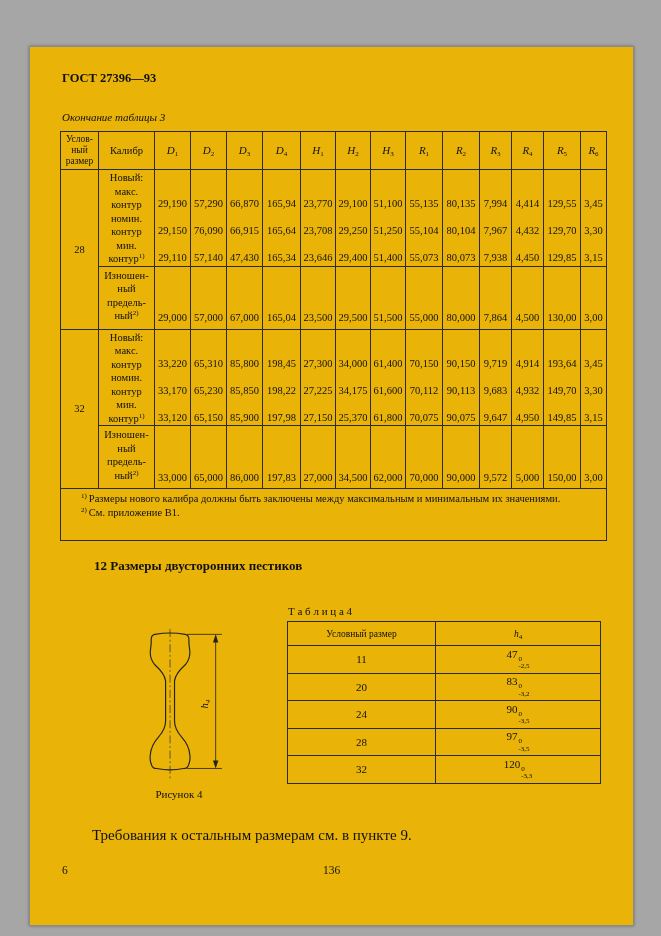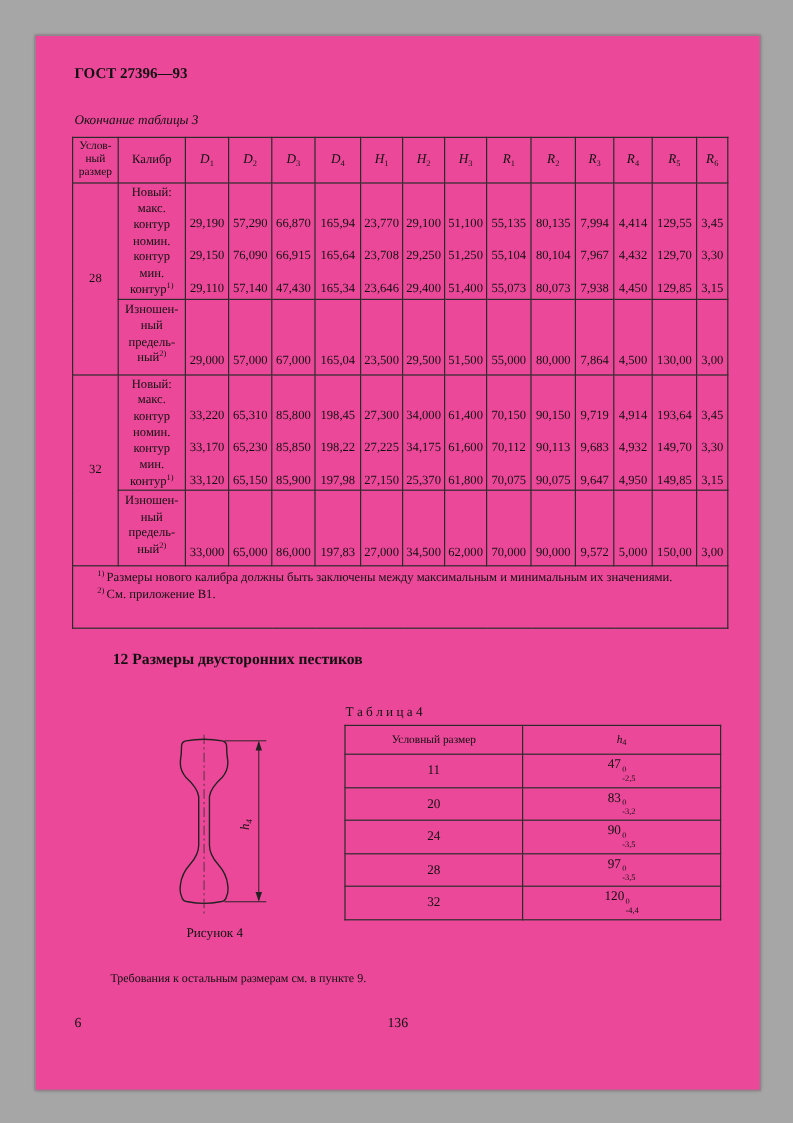--- a/index.html
+++ b/index.html
@@ -3,22 +3,22 @@
 <meta charset="utf-8">
 <style>
   html,body { margin:0; padding:0; }
   body {
     width:661px; height:936px; position:relative;
     background:#a6a6a6;
     font-family:"Liberation Serif","DejaVu Serif",serif;
     color:#111;
   }
   .page {
-    position:absolute; left:29px; top:29px; width:603px; height:878px;
-    background:#ec4899; border:1px solid #8a8a8a; box-shadow:0 0 3px rgba(0,0,0,.35);
+    position:absolute; left:29px; top:46px; width:603px; height:878px;
+    background:#eab308; border:1px solid #8a8a8a; box-shadow:0 0 3px rgba(0,0,0,.35);
   }
   .doc-number { position:absolute; left:32px; top:24px; font-weight:bold; font-size:12.5px; }
   .t3caption  { position:absolute; left:32px; top:64px; font-style:italic; font-size:11px; }
 
   
   table.t3 {
     position:absolute; left:30px; top:84px;
     border-collapse:collapse; table-layout:fixed; width:542px;
     font-size:10.5px; line-height:13.5px;
   }
@@ -50,21 +50,21 @@
   .t4 td { border:1px solid #2b2b2b; text-align:center; vertical-align:middle; }
   .t4 .h4r td { height:21px; font-size:9.5px; }
   .t4 .dr td { height:24.5px; }
   .t4 i { font-style:italic; }
   .t4 sub { font-size:7px; vertical-align:-2px; line-height:0; }
   .tol { display:inline-flex; flex-direction:column; justify-content:center; font-size:7px; line-height:7.5px; text-align:left; vertical-align:-3px; margin-left:1px; }
 
   .figure { position:absolute; left:76px; top:582px; width:146px; text-align:center; }
   .figcaption { margin-top:3px; font-size:11px; }
 
-  .note { position:absolute; left:62px; top:780px; font-size:10px; }
+  .note { position:absolute; left:62px; top:780px; font-size:15px; }
   .pageno-left   { position:absolute; left:32px; top:817px; font-size:11.5px; }
   .pageno-center { position:absolute; left:0; top:817px; width:100%; text-align:center; font-size:11.5px;font-family:Liberation Serif, serif; }
 </style>
 </head>
 <body>
 
 <div class="page">
 
   <div class="doc-number">ГОСТ 27396—93</div>
   <div class="t3caption">Окончание таблицы 3</div>
@@ -378,21 +378,21 @@
         <td>28</td>
         <td><span>97</span><span class="tol">
               <span>0</span>
               <span>-3,5</span>
             </span></td>
       </tr>
       <tr class="dr">
         <td>32</td>
         <td><span>120</span><span class="tol">
               <span>0</span>
-              <span>-4,4</span>
+              <span>-3,3</span>
             </span></td>
       </tr>
     </tbody>
   </table>
 
   <div class="note">Требования к остальным размерам см. в пункте 9.</div>
 
   <div class="pageno-left">6</div>
   <div class="pageno-center">136</div>
 

